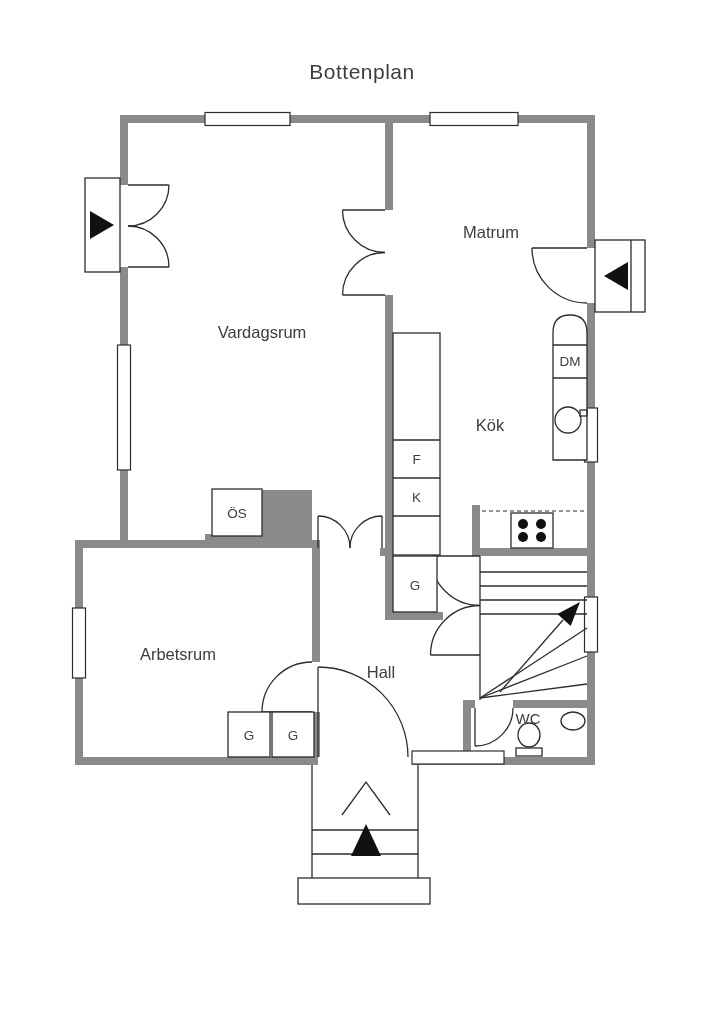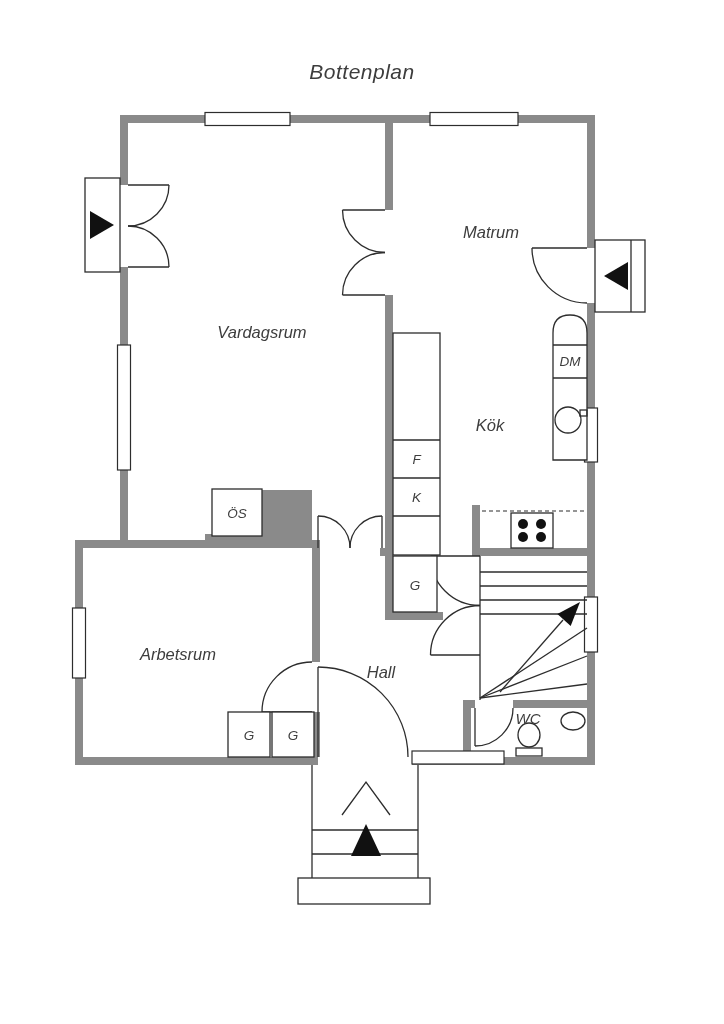--- a/index.html
+++ b/index.html
@@ -3,21 +3,21 @@
 <meta charset="utf-8">
 <style>
   :root{
     --wall:#8a8a8a;
     --line:#2d2d2d;
     --text:#3d3d3d;
     --bg:#ffffff;
     --fixture:#111111;
   }
   html,body{margin:0;padding:0;background:var(--bg);}
-  .page{width:656px;height:1024px;position:relative;background:var(--bg);overflow:hidden;font-style:italic;}
+  .page{width:656px;height:1024px;position:relative;background:var(--bg);overflow:hidden;}
   svg{display:block;}
   .wall{fill:var(--wall);stroke:none;}
   .thin{stroke:var(--line);stroke-width:1.3;fill:none;}
   .thin-white{stroke:var(--line);stroke-width:1.3;fill:#ffffff;}
   .win{fill:#ffffff;stroke:var(--line);stroke-width:1.2;}
   .opening{fill:#ffffff;stroke:none;}
   .blk{fill:var(--fixture);stroke:none;}
   .dash{stroke:var(--line);stroke-width:1.2;fill:none;stroke-dasharray:4 3;}
   text{font-family:"Liberation Sans","DejaVu Sans",sans-serif;fill:var(--text);}
   .title-label{font-size:21px;letter-spacing:0.5px;}

